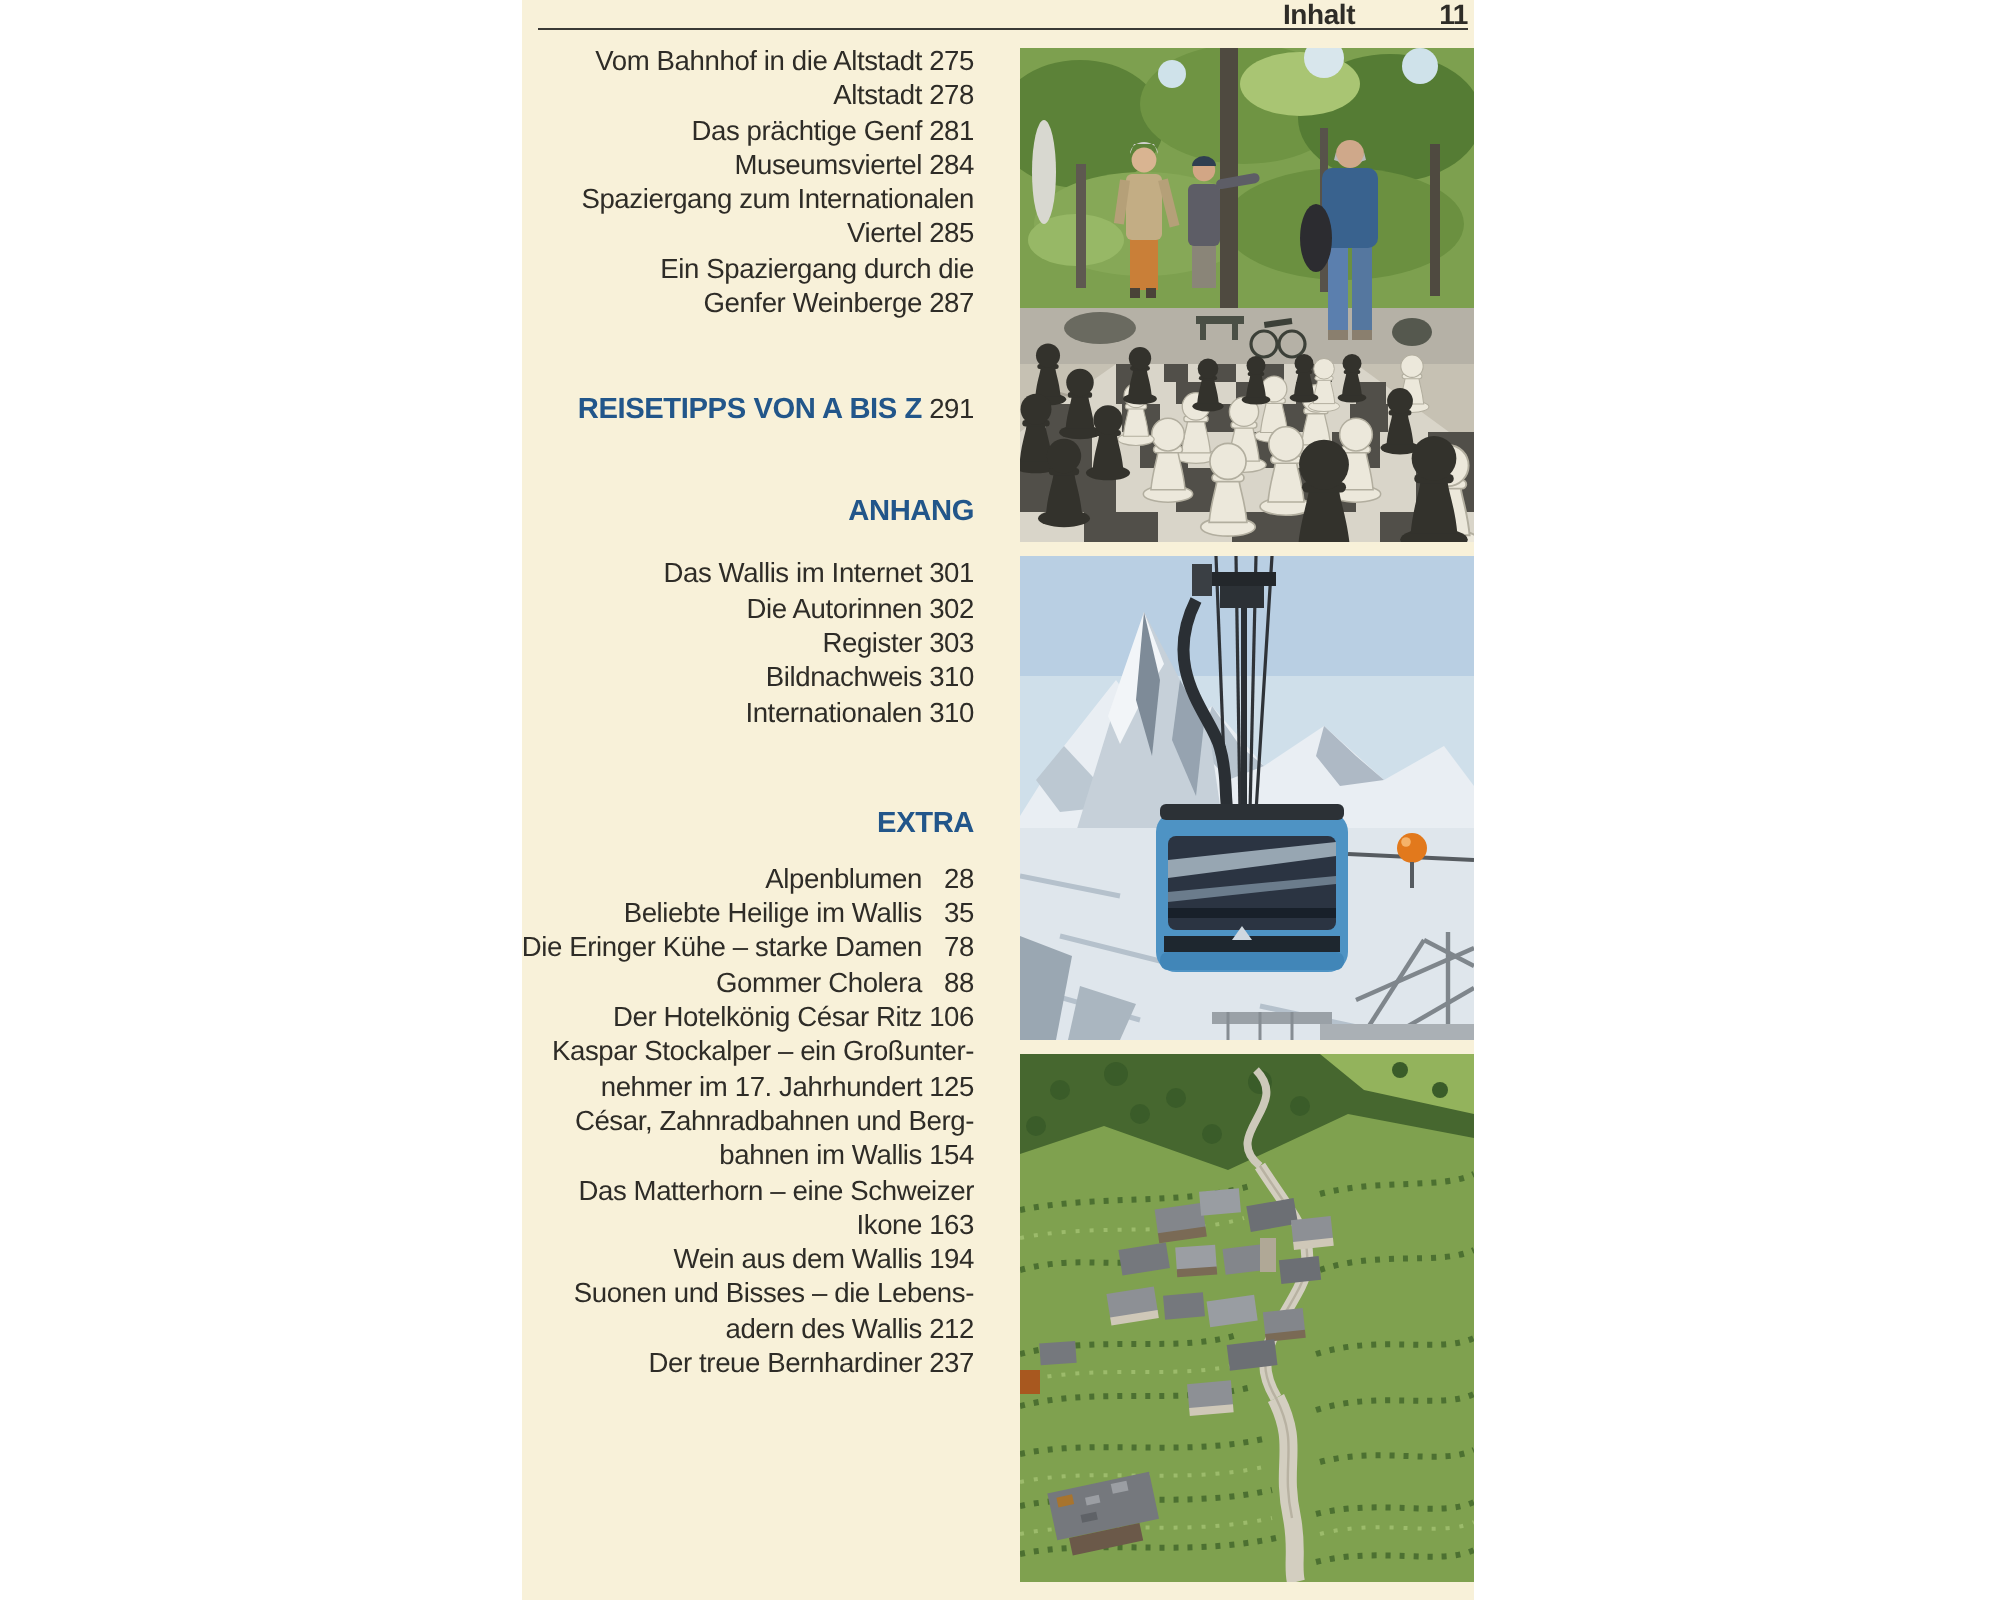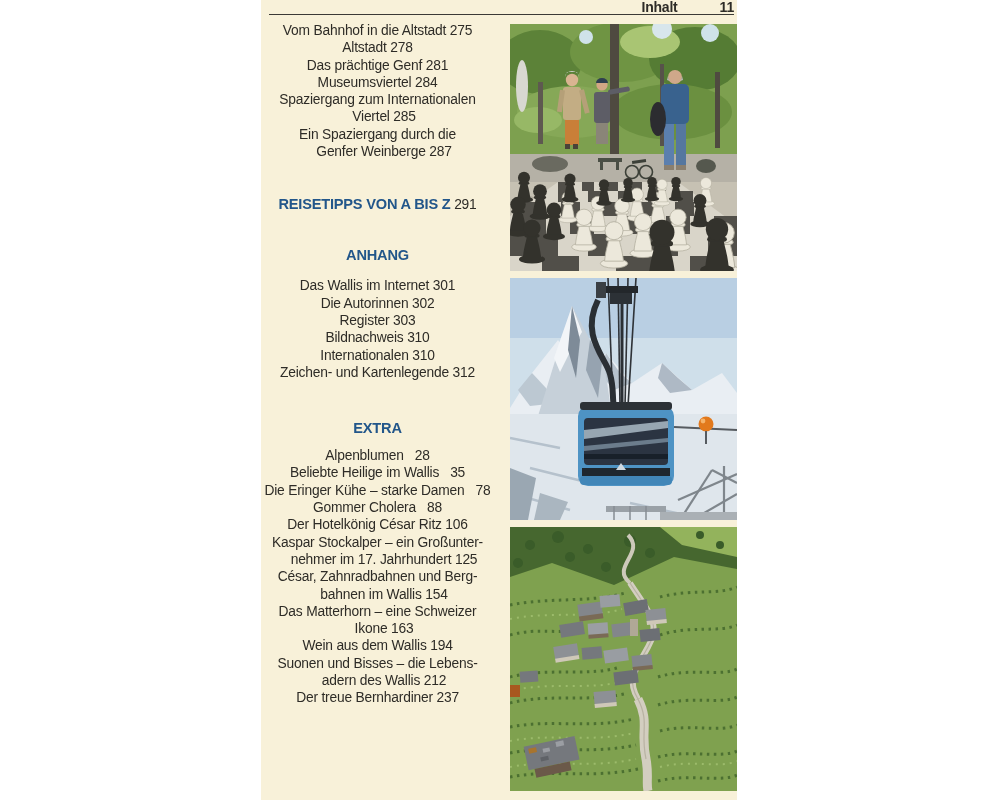--- a/index.html
+++ b/index.html
@@ -24,28 +24,28 @@
   }
   .toc{
     position:absolute;left:7px;top:22px;width:219px;
     color:var(--c-ink,#2e2c27);
   }
   .toc-section{}
   .sec-1{margin-top:36px;}
   .sec-2{margin-top:34px;}
   .sec-3{margin-top:39px;}
   .toc-heading{
-    display:flex;justify-content:center;align-items:baseline;
+    display:flex;justify-content:flex-end;align-items:baseline;
     color:var(--c-heading,#22568a);font-weight:bold;font-size:14.6px;
     line-height:17px;letter-spacing:-0.2px;margin-bottom:13px;
   }
   .sec-3 .toc-heading{margin-bottom:10px;}
   .toc-heading .pagenum{color:var(--c-ink,#2e2c27);font-weight:normal;}
   .toc-line{
-    display:flex;justify-content:center;align-items:baseline;
+    display:flex;justify-content:flex-end;align-items:baseline;
     font-size:13.8px;line-height:17.3px;letter-spacing:-0.2px;white-space:nowrap;
   }
   .toc-line.indent .lbl{padding-left:13px;}
   .pagenum{font-size:13.8px;text-align:right;min-width:26px;}
   .photo{
     position:absolute;left:249px;width:227px;overflow:hidden;background:#cfd8da;
   }
   .photo svg{display:block;}
   #photo-chess{top:24px;height:247px;}
   #photo-cablecar{top:278px;height:242px;}
@@ -117,24 +117,20 @@
           <span class="lbl">Register</span>
           <span class="pagenum">303</span>
         </div>
         <div class="toc-line">
           <span class="lbl">Bildnachweis</span>
           <span class="pagenum">310</span>
         </div>
         <div class="toc-line">
           <span class="lbl">Internationalen</span>
           <span class="pagenum">310</span>
-        </div>
-        <div class="toc-line">
-          <span class="lbl">Zeichen- und Kartenlegende</span>
-          <span class="pagenum">312</span>
         </div>
       </div>
       <div class="toc-section sec-3">
         <div class="toc-heading">
           <span class="lbl">EXTRA</span>
         </div>
         <div class="toc-line">
           <span class="lbl">Alpenblumen</span>
           <span class="pagenum">28</span>
         </div>

